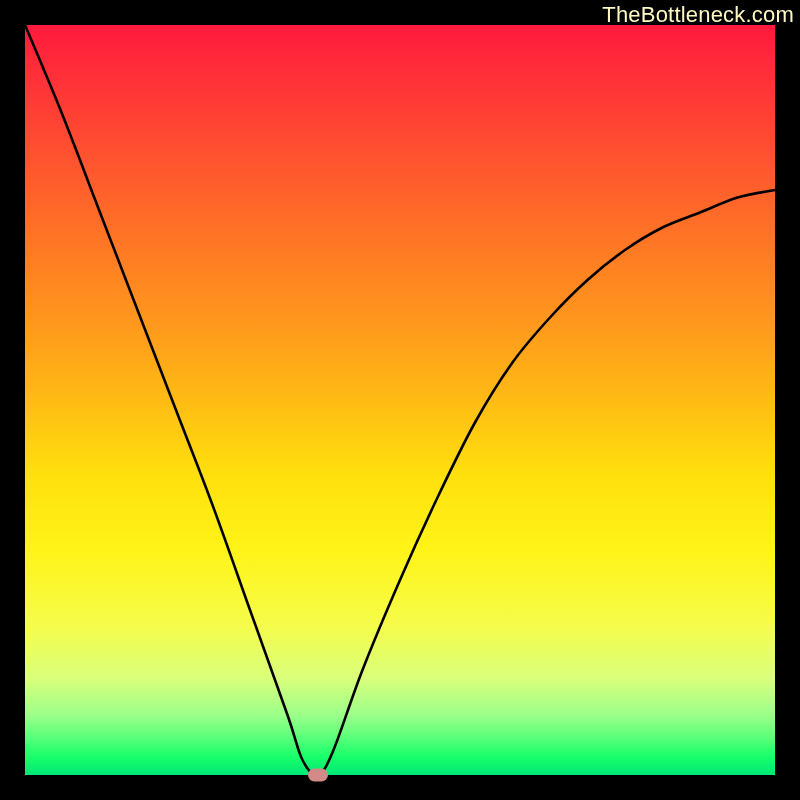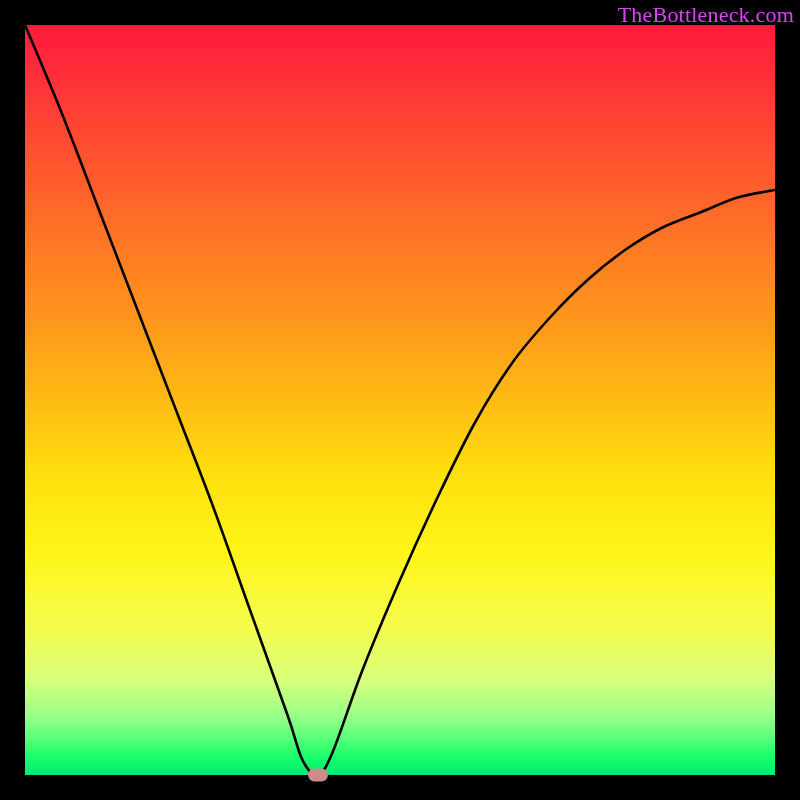--- a/index.html
+++ b/index.html
@@ -56,25 +56,24 @@
     width: 20px;
     height: 13px;
     background: #d08a88;
     border-radius: 7px;
     transform: translate(-50%, -50%);
   }
   .attribution {
     position: absolute;
     top: 2px;
     right: 6px;
-    color: #d946ef;
+    color: #fef9c3;
     font-size: 22px;
     letter-spacing: 0.2px;
     font-weight: 500;
-    font-family: Liberation Serif, serif;
   }
 </style>
 </head>
 <body>
 
 <div class="attribution">TheBottleneck.com</div>
 
 <div class="frame">
   <div class="plot"></div>
   <svg class="curve" viewBox="0 0 750 750" preserveAspectRatio="none">

